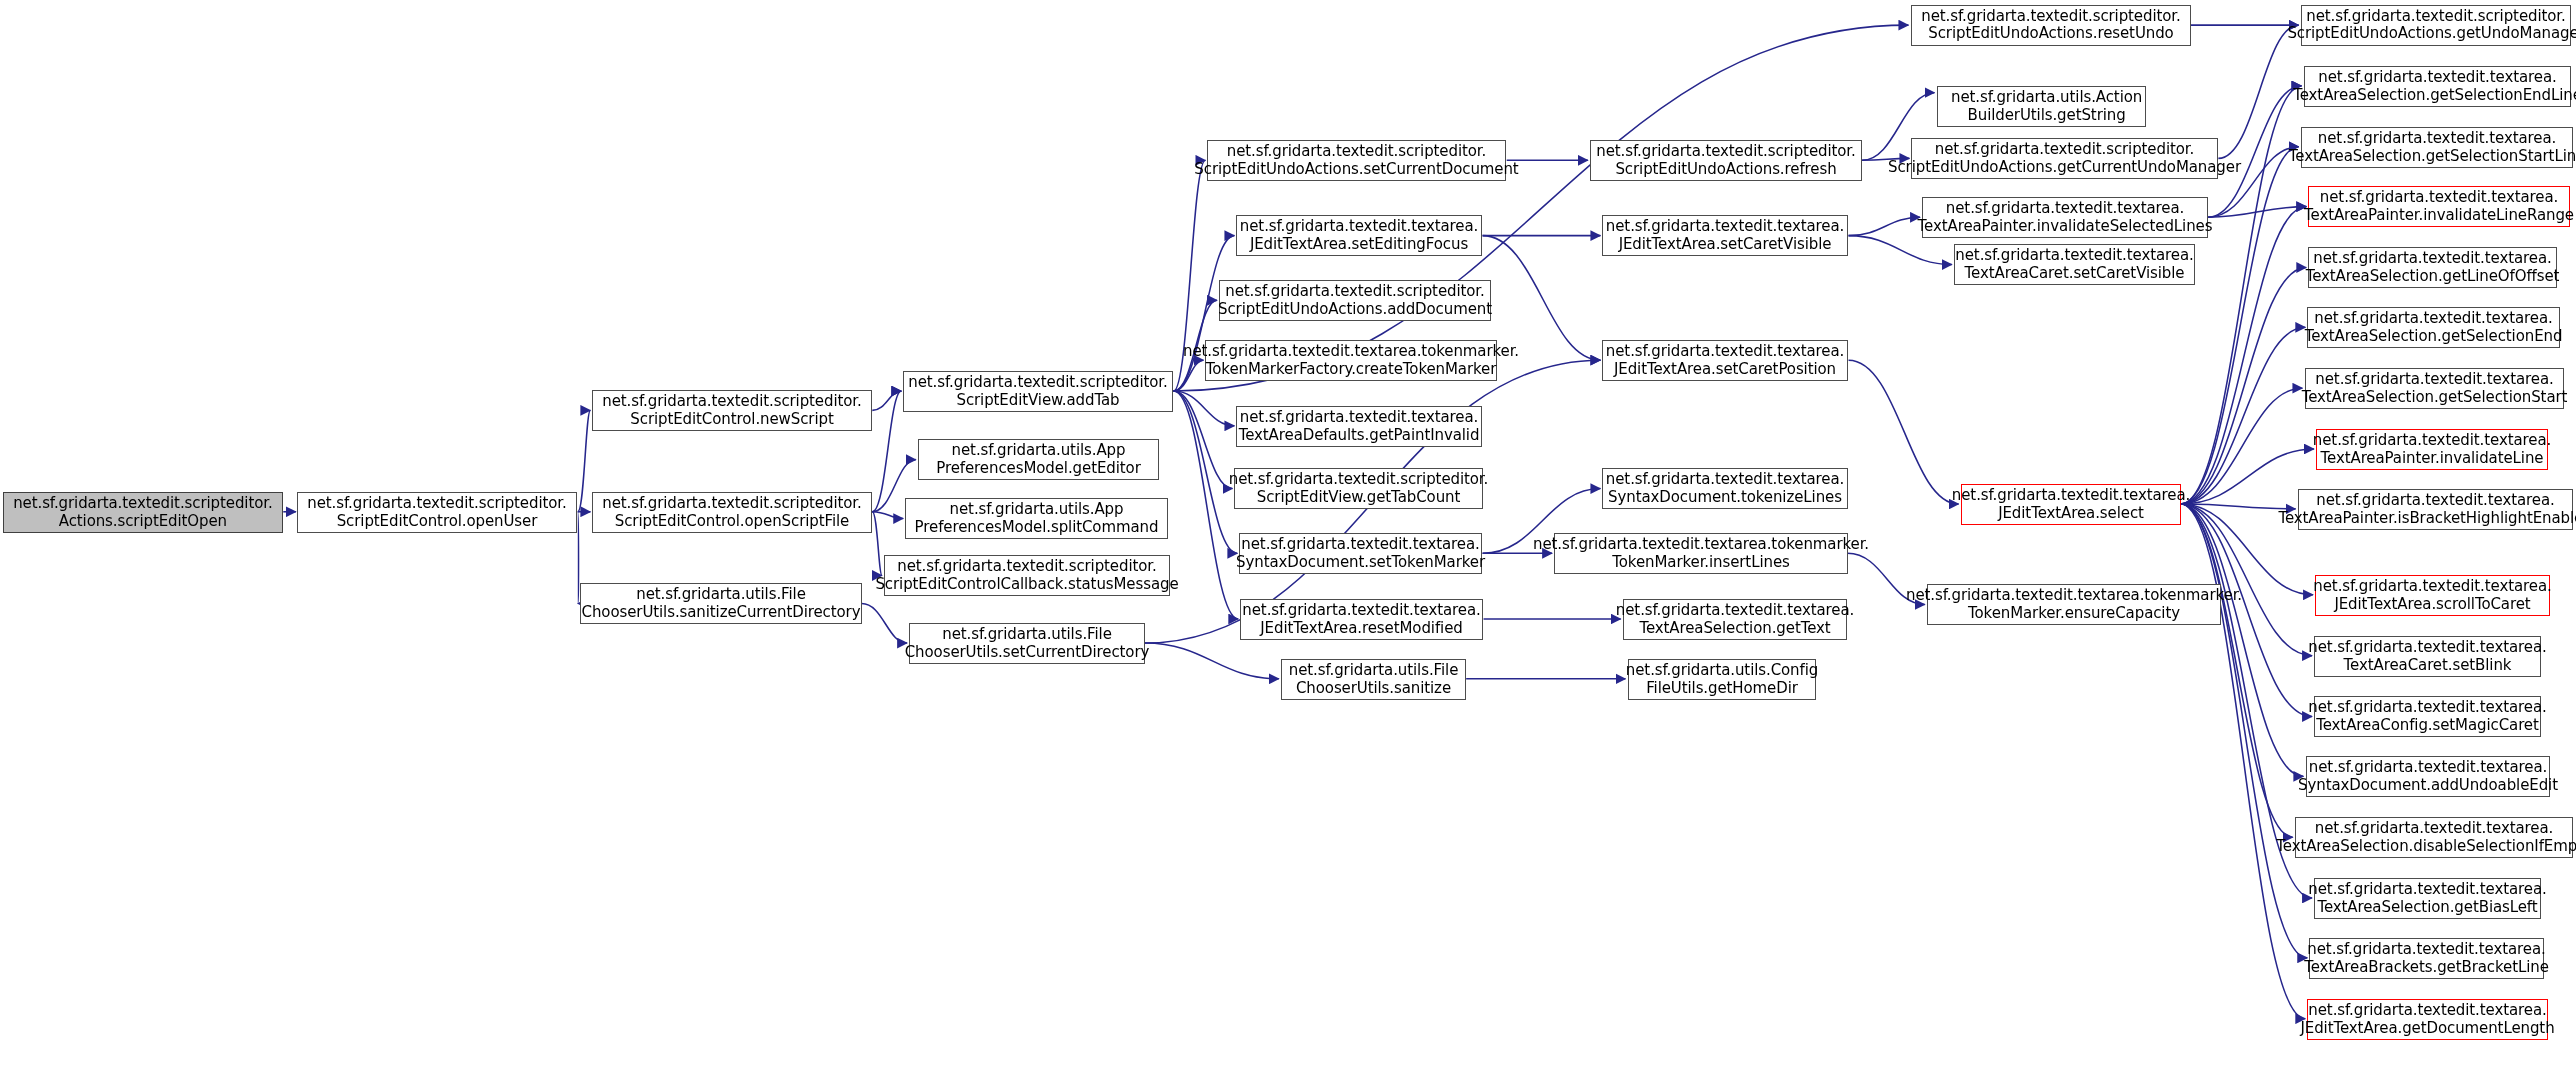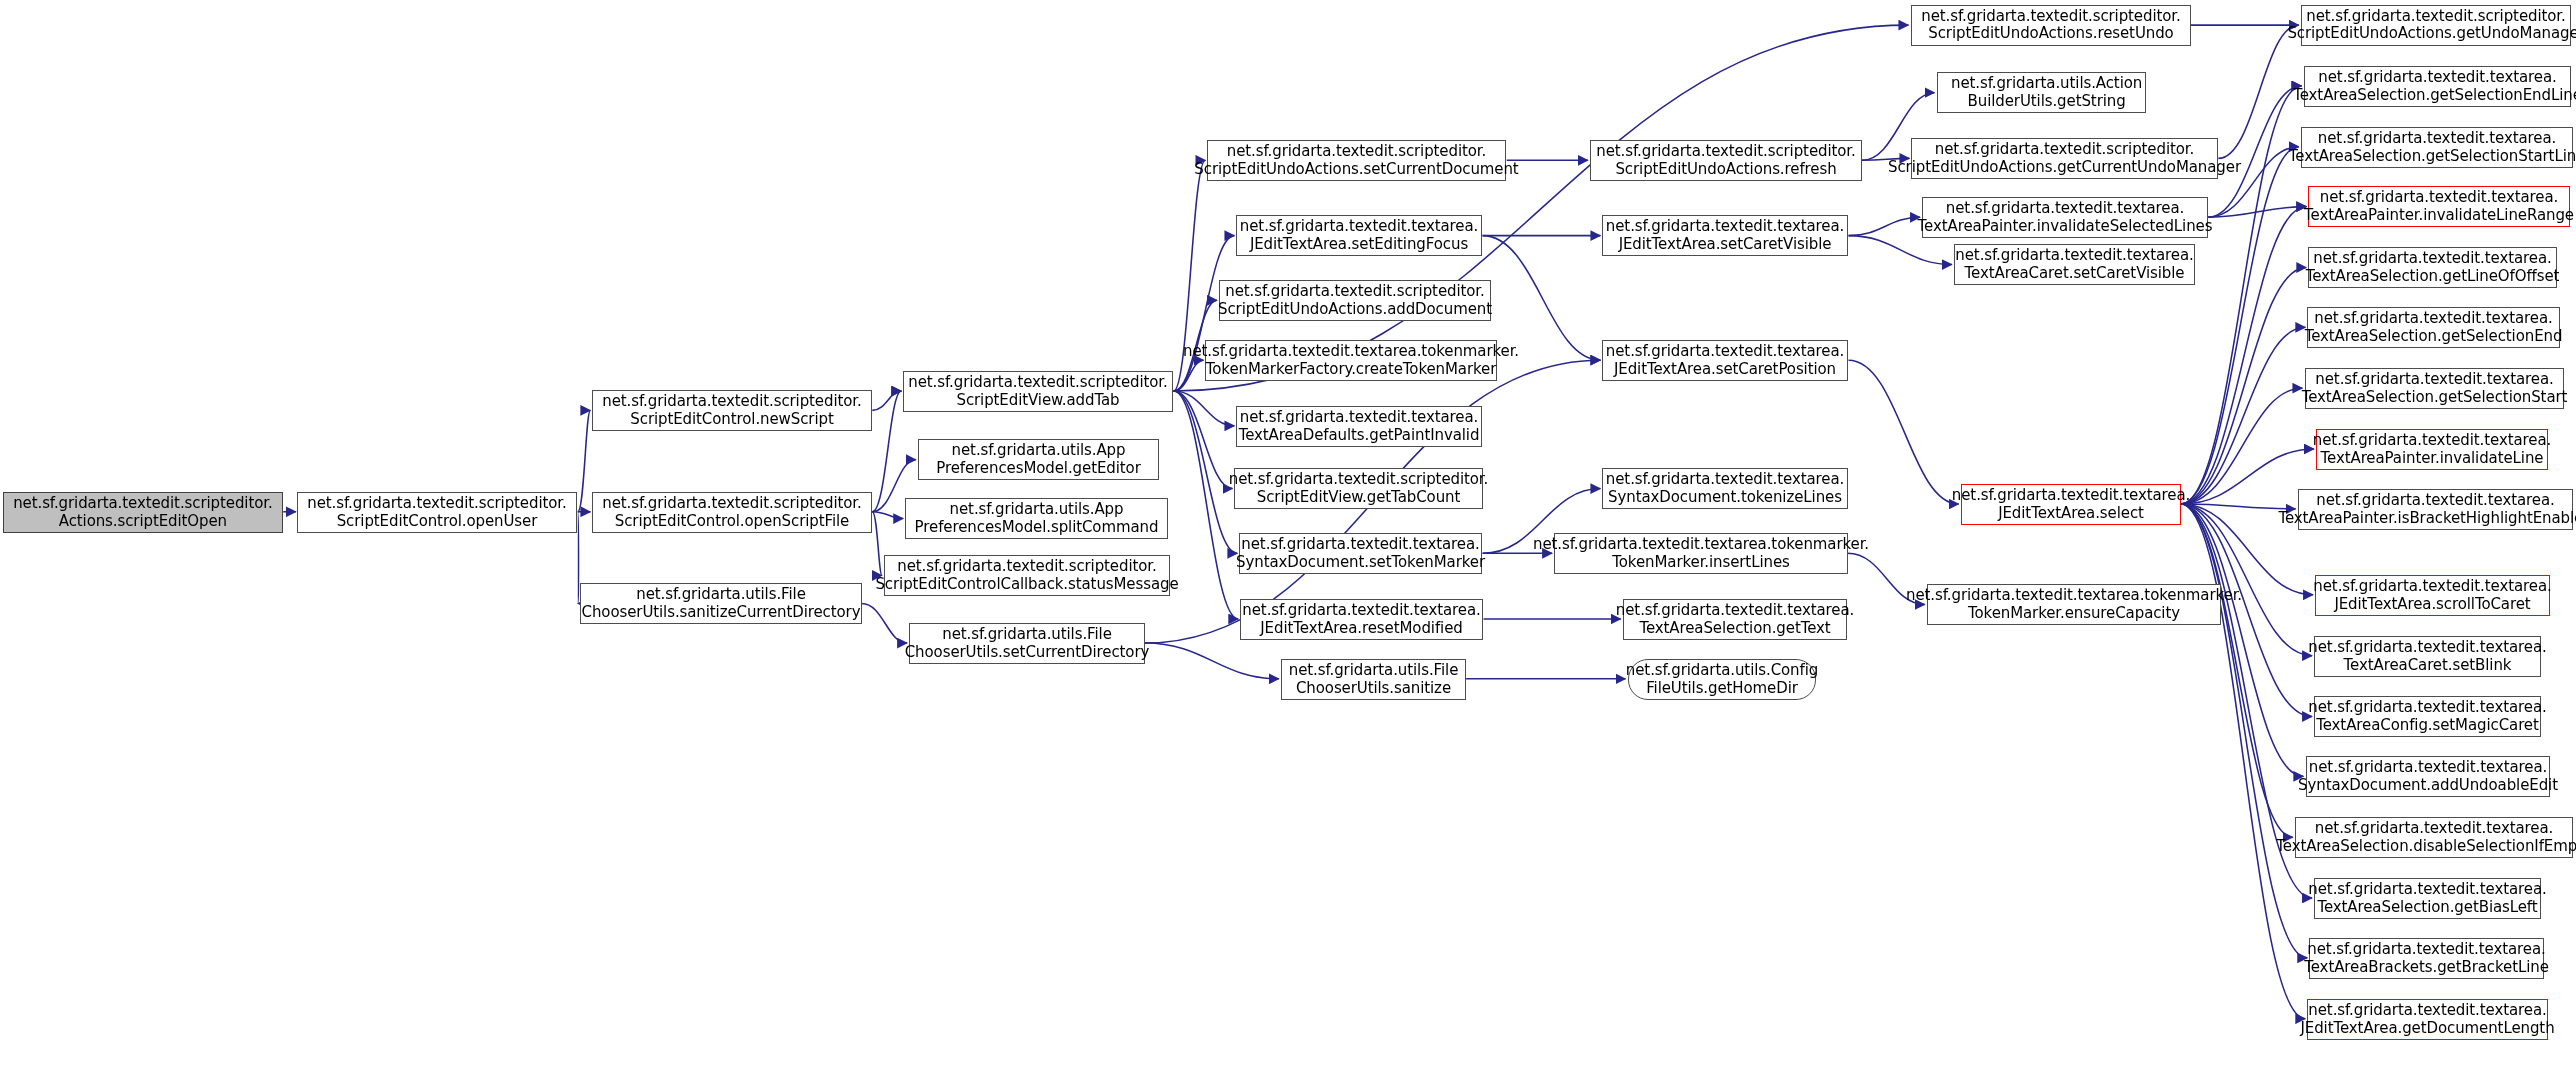--- a/index.html
+++ b/index.html
@@ -137,23 +137,23 @@
       <div class="node" style="left: 1602px; top: 215px; width: 246px; height: 41px;">net.sf.gridarta.textedit.textarea.
 JEditTextArea.setCaretVisible</div>
       <div class="node" style="left: 1602px; top: 340px; width: 246px; height: 41px;">net.sf.gridarta.textedit.textarea.
 JEditTextArea.setCaretPosition</div>
       <div class="node" style="left: 1602px; top: 468px; width: 246px; height: 41px;">net.sf.gridarta.textedit.textarea.
 SyntaxDocument.tokenizeLines</div>
       <div class="node" style="left: 1554px; top: 533px; width: 294px; height: 41px;">net.sf.gridarta.textedit.textarea.tokenmarker.
 TokenMarker.insertLines</div>
       <div class="node" style="left: 1623px; top: 599px; width: 224px; height: 41px;">net.sf.gridarta.textedit.textarea.
 TextAreaSelection.getText</div>
-      <div class="node" style="left: 1628px; top: 659px; width: 188px; height: 41px; border-radius: 20px;">net.sf.gridarta.utils.Config
+      <div class="node" style="left: 1628px; top: 659px; width: 188px; height: 41px;">net.sf.gridarta.utils.Config
 FileUtils.getHomeDir</div>
-      <div class="node" style="left: 1937px; top: 72px; width: 209px; height: 41px; padding-left: 16px;">net.sf.gridarta.utils.Action
+      <div class="node" style="left: 1937px; top: 86px; width: 209px; height: 41px; padding-left: 16px;">net.sf.gridarta.utils.Action
 BuilderUtils.getString</div>
       <div class="node" style="left: 1911px; top: 4.8px; width: 280px; height: 41px;">net.sf.gridarta.textedit.scripteditor.
 ScriptEditUndoActions.resetUndo</div>
       <div class="node" style="left: 1911px; top: 138px; width: 307px; height: 41px;">net.sf.gridarta.textedit.scripteditor.
 ScriptEditUndoActions.getCurrentUndoManager</div>
       <div class="node" style="left: 1922px; top: 197px; width: 286px; height: 41px;">net.sf.gridarta.textedit.textarea.
 TextAreaPainter.invalidateSelectedLines</div>
       <div class="node" style="left: 1954px; top: 244px; width: 241px; height: 41px;">net.sf.gridarta.textedit.textarea.
 TextAreaCaret.setCaretVisible</div>
       <div class="node" style="left: 1927px; top: 584px; width: 294px; height: 41px;">net.sf.gridarta.textedit.textarea.tokenmarker.

